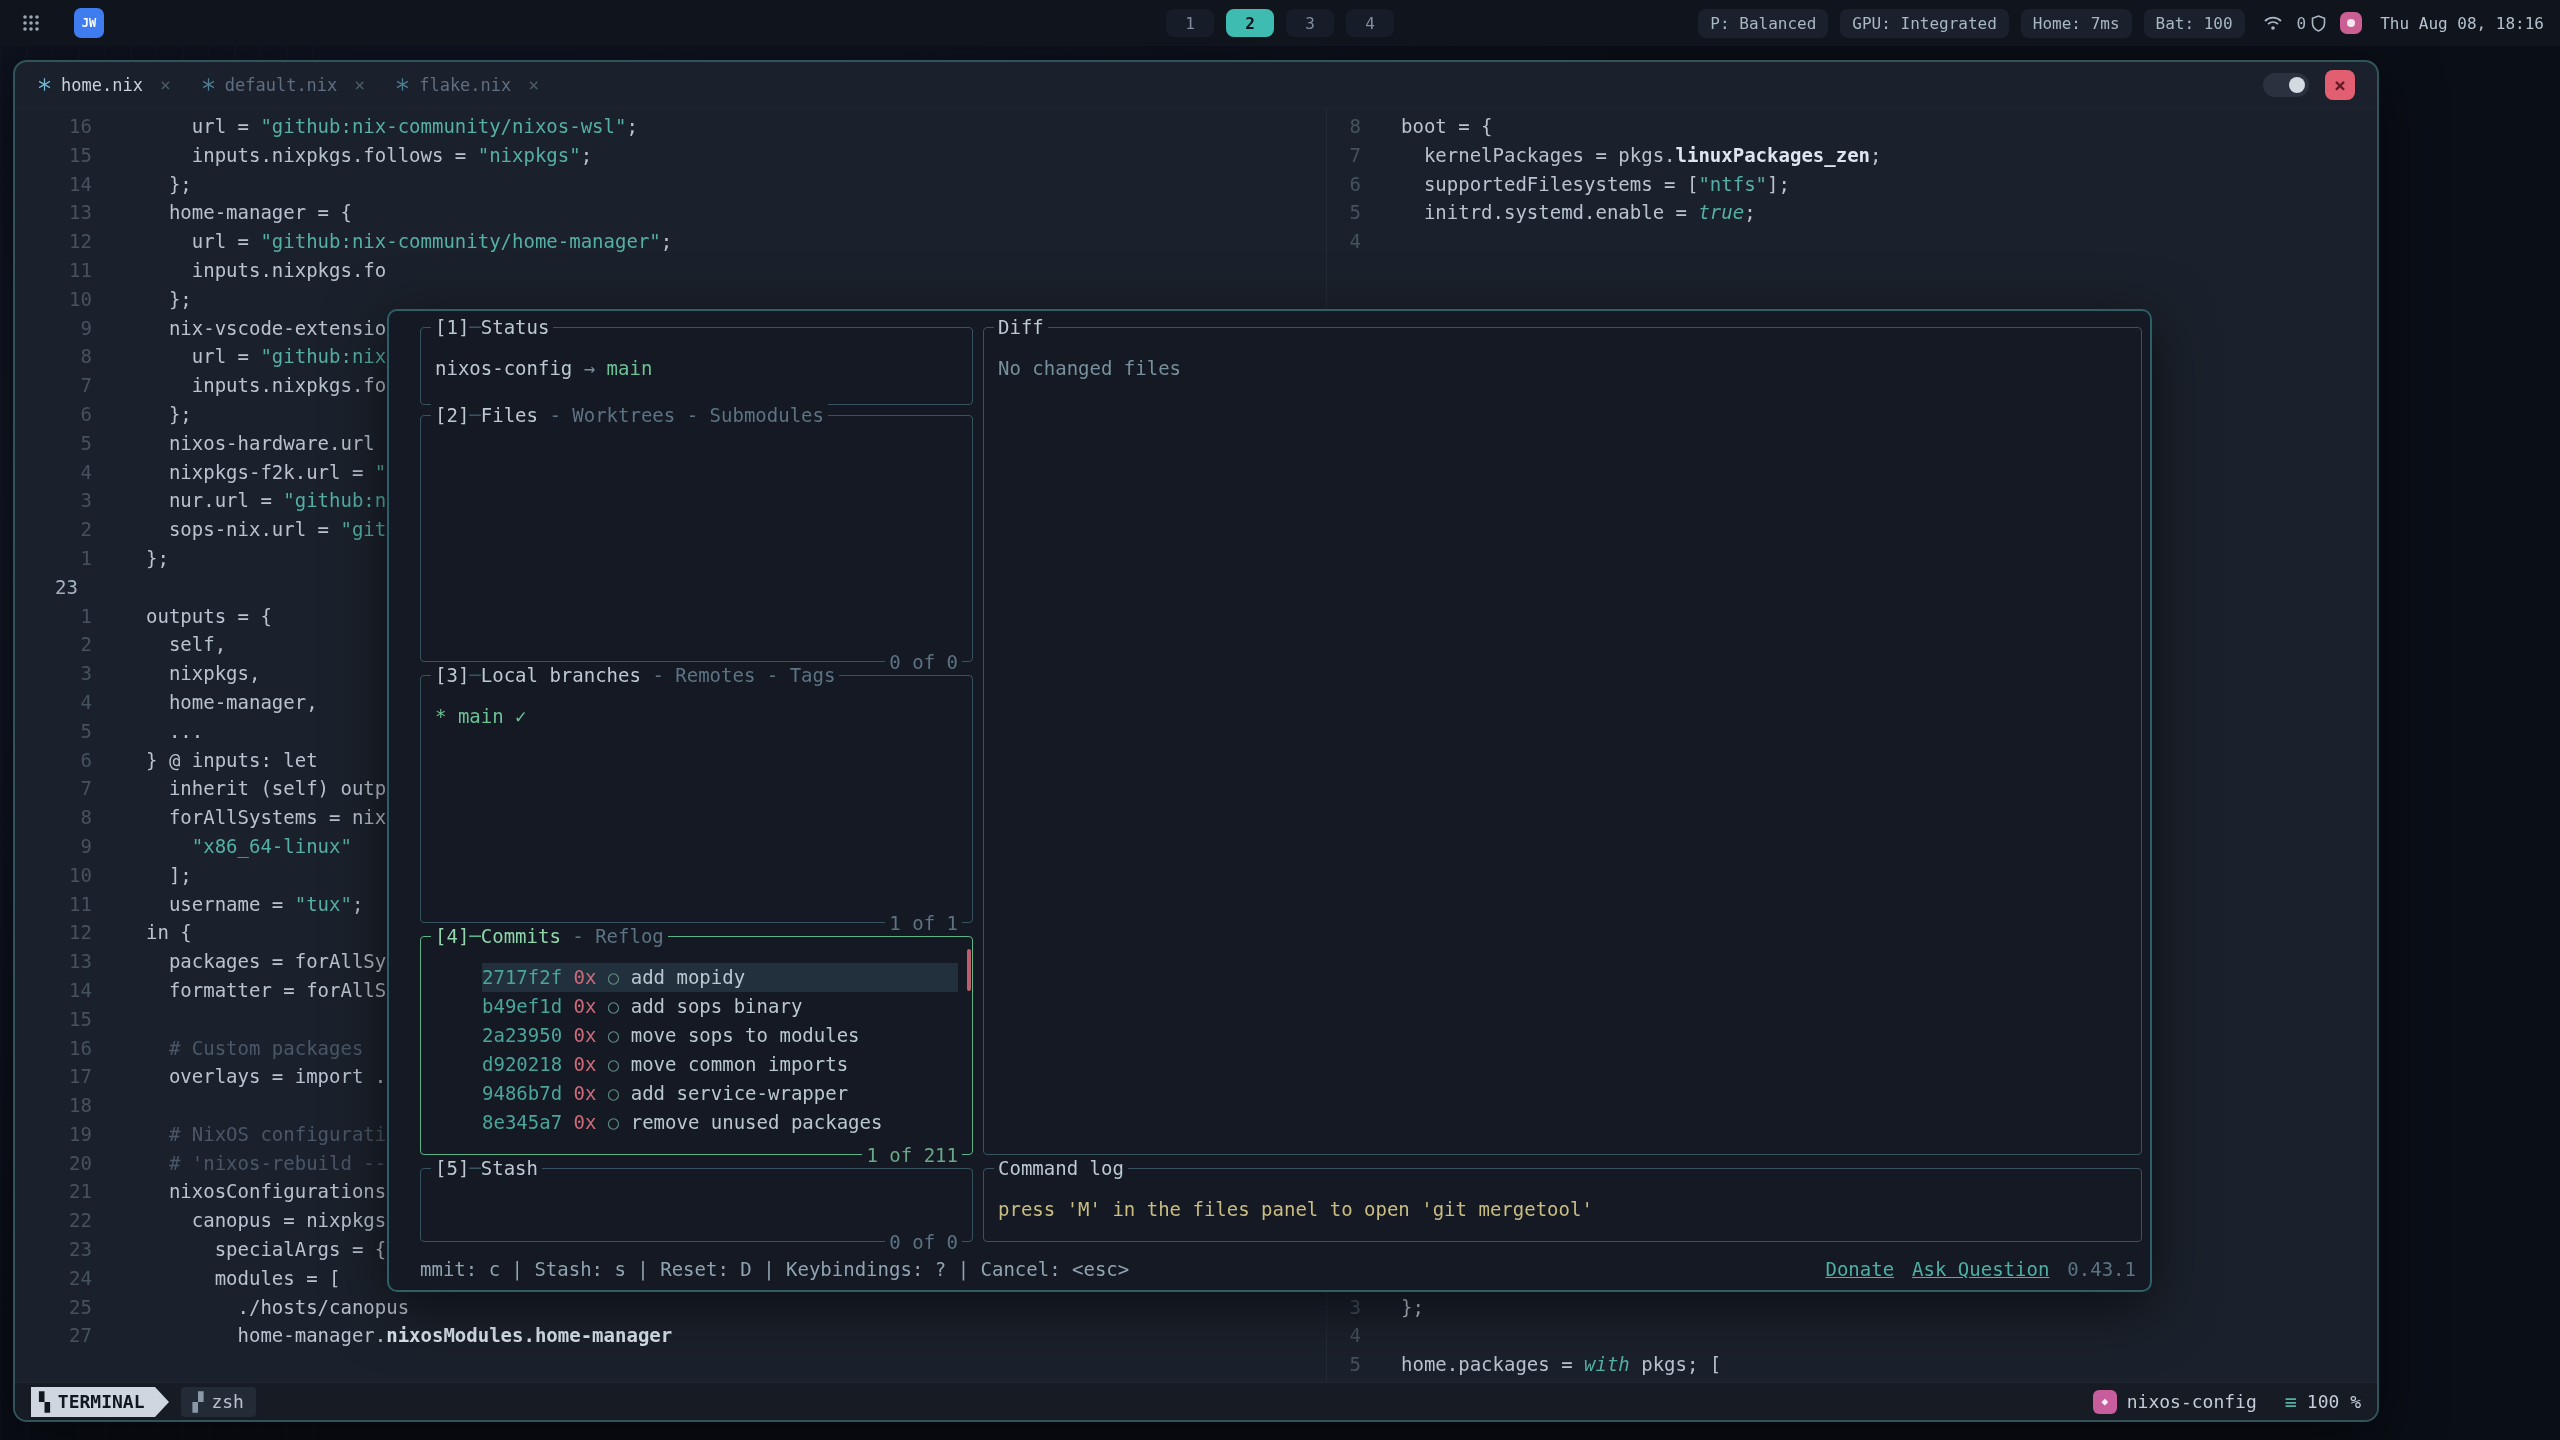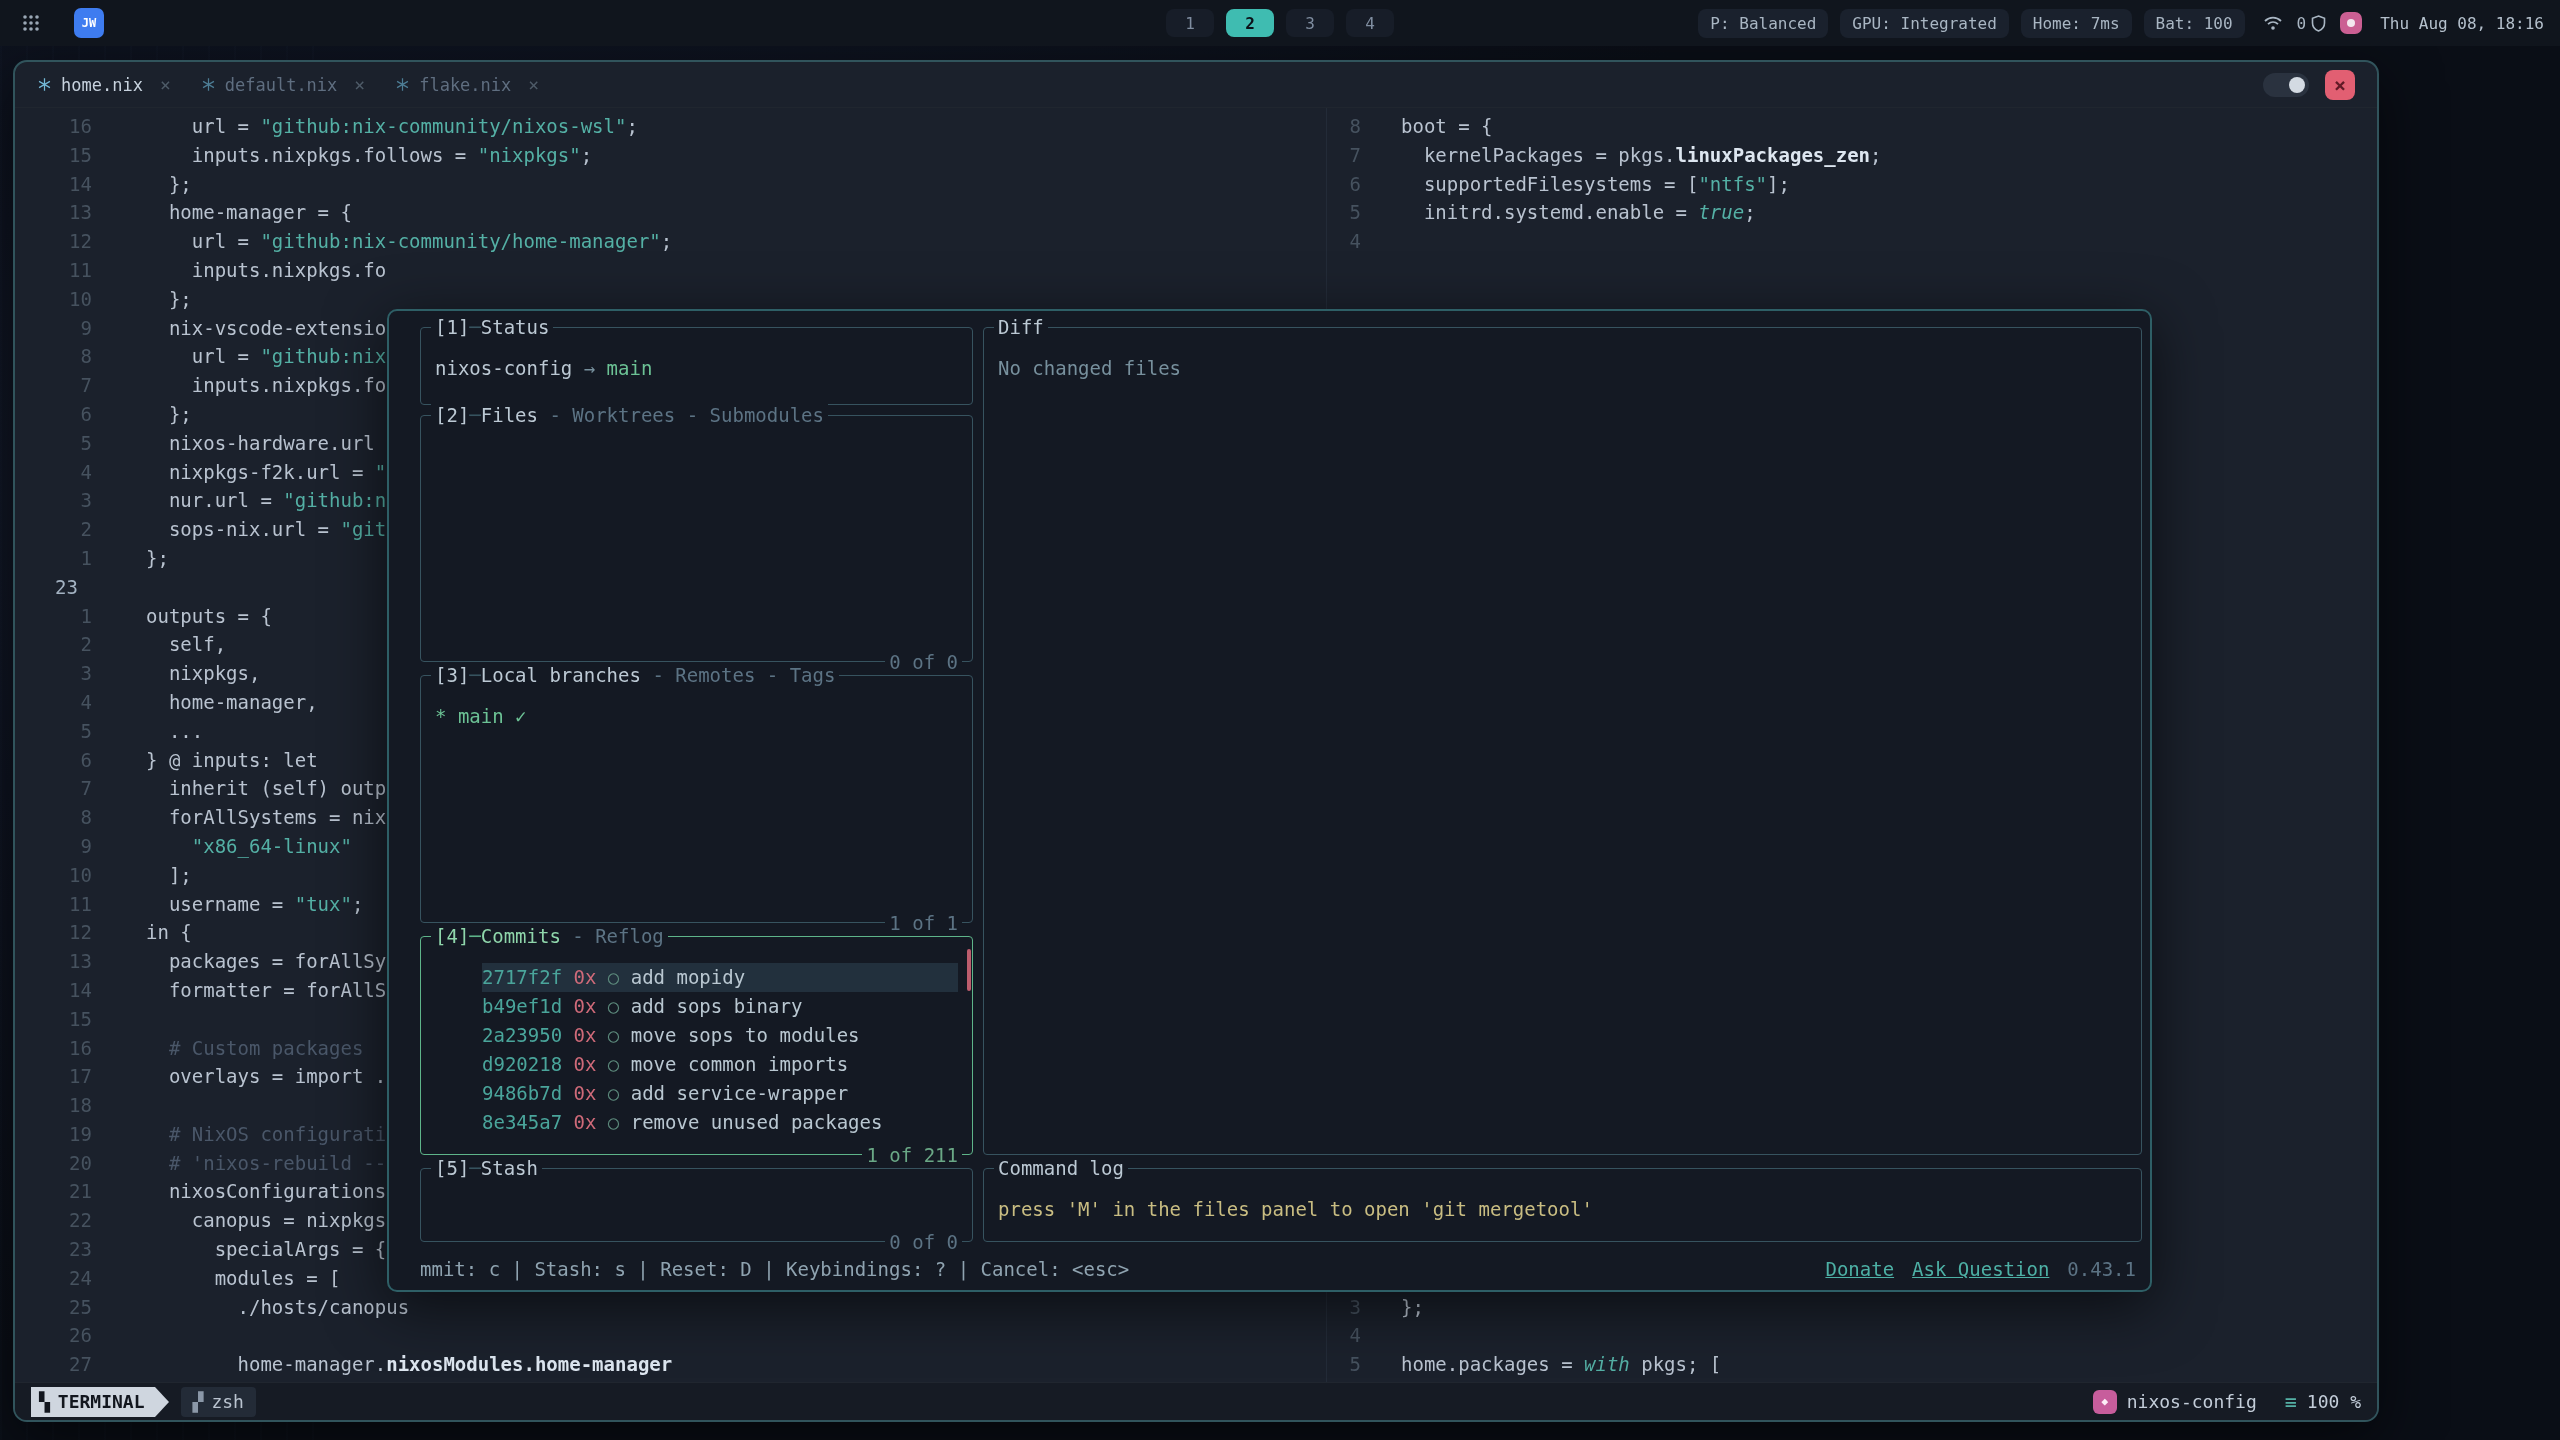--- a/index.html
+++ b/index.html
@@ -273,21 +273,20 @@
           <div class="eline"><span class="lnum">16</span><span class="lcode"><span class="tok-cmt">  # Custom packages</span></span></div>
           <div class="eline"><span class="lnum">17</span><span class="lcode"><span class="tok-fg">  overlays = import .</span></span></div>
           <div class="eline"><span class="lnum">18</span><span class="lcode"></span></div>
           <div class="eline"><span class="lnum">19</span><span class="lcode"><span class="tok-cmt">  # NixOS configurati</span></span></div>
           <div class="eline"><span class="lnum">20</span><span class="lcode"><span class="tok-cmt">  # 'nixos-rebuild --</span></span></div>
           <div class="eline"><span class="lnum">21</span><span class="lcode"><span class="tok-fg">  nixosConfigurations</span></span></div>
           <div class="eline"><span class="lnum">22</span><span class="lcode"><span class="tok-fg">    canopus = nixpkgs</span></span></div>
           <div class="eline"><span class="lnum">23</span><span class="lcode"><span class="tok-fg">      specialArgs = {</span></span></div>
           <div class="eline"><span class="lnum">24</span><span class="lcode"><span class="tok-fg">      modules = [</span></span></div>
           <div class="eline"><span class="lnum">25</span><span class="lcode"><span class="tok-fg">        ./hosts/canopus</span></span></div>
-          <div class="eline"><span class="lnum">26</span><span class="lcode"></span></div>
           <div class="eline"><span class="lnum">27</span><span class="lcode"><span class="tok-fg">        home-manager.</span><span class="tok-em">nixosModules.home-manager</span></span></div>
         </div>
       <div class="editor right" id="editor-right">
           <div class="eline"><span class="lnum">8</span><span class="lcode"><span class="tok-fg">boot = {</span></span></div>
           <div class="eline"><span class="lnum">7</span><span class="lcode"><span class="tok-fg">  kernelPackages = pkgs.</span><span class="tok-em">linuxPackages_zen</span><span class="tok-fg">;</span></span></div>
           <div class="eline"><span class="lnum">6</span><span class="lcode"><span class="tok-fg">  supportedFilesystems = [</span><span class="tok-str">"ntfs"</span><span class="tok-fg">];</span></span></div>
           <div class="eline"><span class="lnum">5</span><span class="lcode"><span class="tok-fg">  initrd.systemd.enable = </span><span class="tok-bool">true</span><span class="tok-fg">;</span></span></div>
           <div class="eline"><span class="lnum">4</span><span class="lcode"></span></div>
           <div class="eline"><span class="lnum"></span><span class="lcode"></span></div>
           <div class="eline"><span class="lnum"></span><span class="lcode"></span></div>

